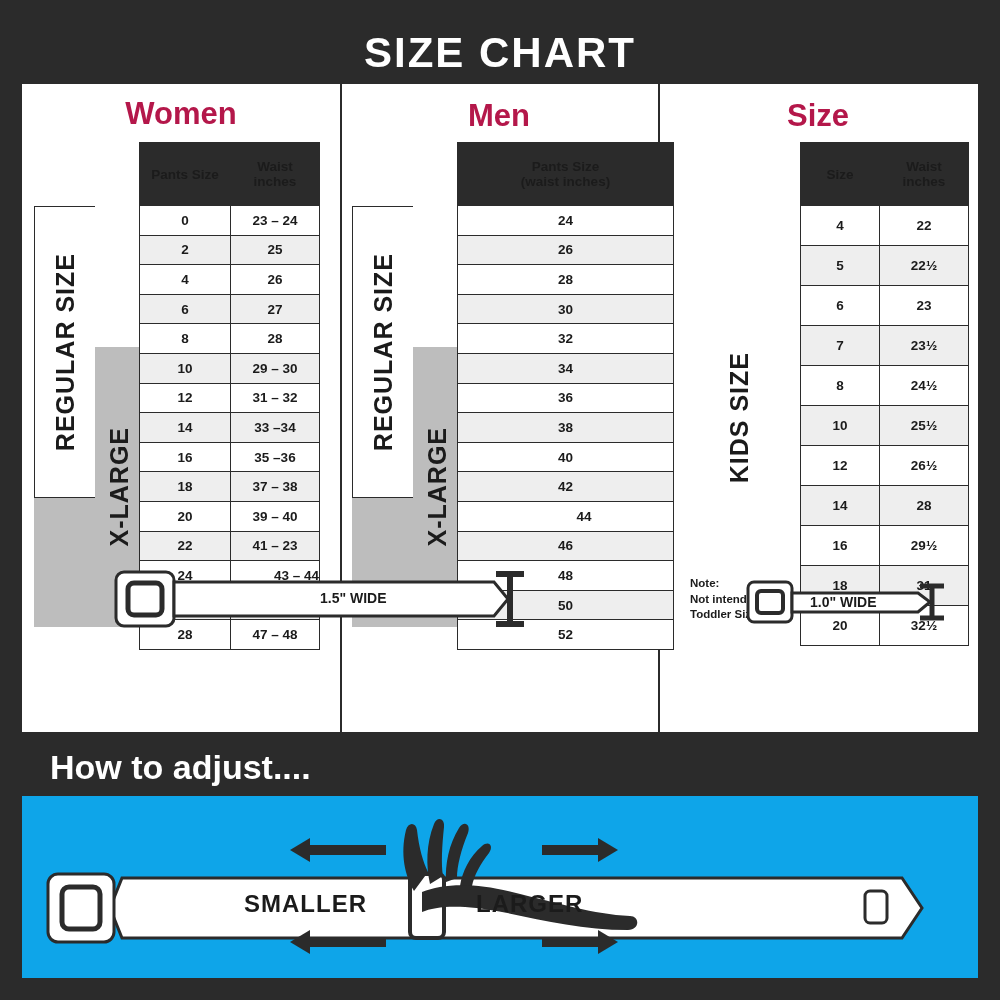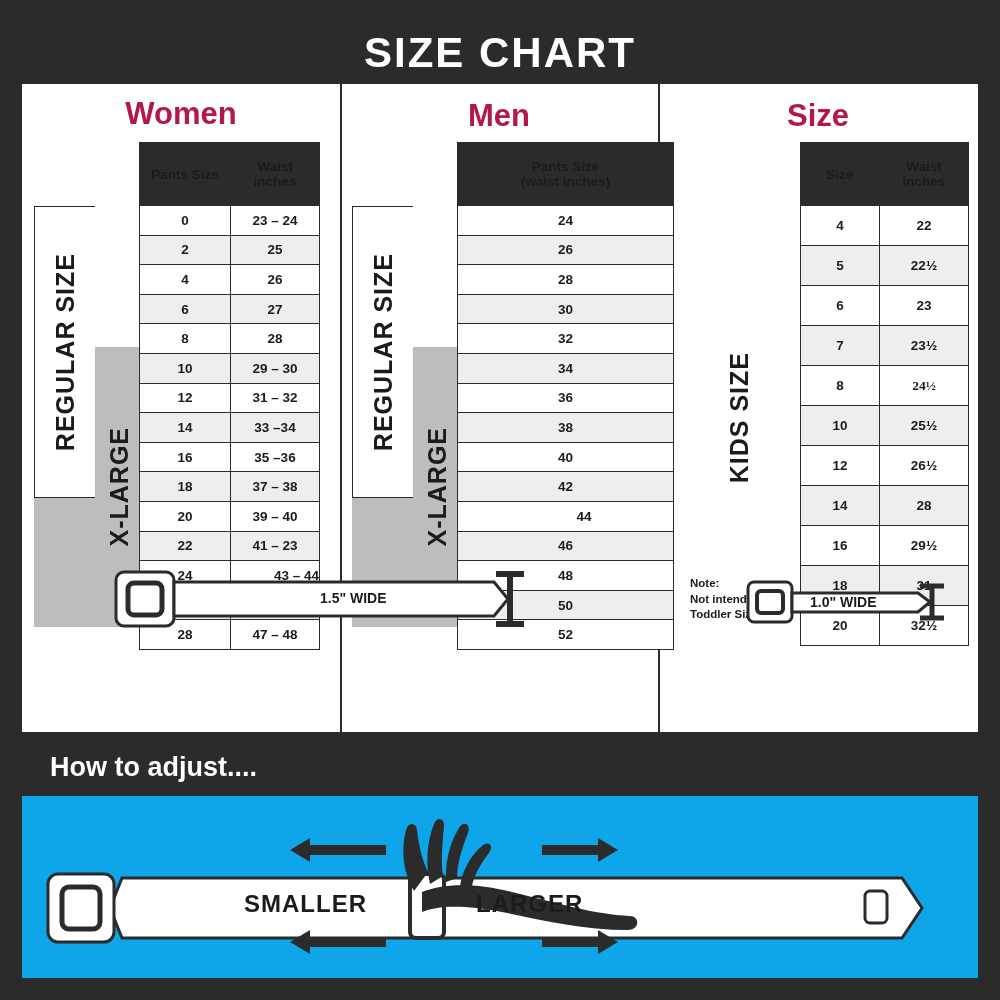--- a/index.html
+++ b/index.html
@@ -72,21 +72,21 @@
     position:absolute;font-size:11.5px;font-weight:bold;color:#1b1b1b;
     line-height:1.35;text-align:left;
   }
 
   
   .adjust-bar{
     position:absolute;left:22px;top:738px;width:956px;height:58px;
     background:#2b2b2b;display:flex;align-items:center;
   }
   .adjust-bar .txt{
-    color:#ffffff;font-size:27px;font-weight:bold;padding-left:28px;
+    color:#ffffff;font-size:34px;font-weight:bold;padding-left:28px;
   }
   .adjust-panel{
     position:absolute;left:22px;top:796px;width:956px;height:182px;
     background:#0ea5e9;
   }
   .adjust-word{
     position:absolute;font-size:24px;font-weight:bold;color:#1b1b1b;
     letter-spacing:1px;
   }
 </style>
@@ -276,21 +276,21 @@
           <tr>
             <td class="row-plain" style="width:78px;height:39px;">6</td>
             <td class="row-plain" style="width:88px;height:39px;">23</td>
           </tr>
           <tr>
             <td class="row-alt" style="width:78px;height:39px;">7</td>
             <td class="row-alt" style="width:88px;height:39px;">23½</td>
           </tr>
           <tr>
             <td class="row-plain" style="width:78px;height:39px;">8</td>
-            <td class="row-plain" style="width:88px;height:39px;font-family:Liberation Serif, serif;">24½</td>
+            <td class="row-plain" style="width:88px;height:39px;">24½</td>
           </tr>
           <tr>
             <td class="row-alt" style="width:78px;height:39px;">10</td>
             <td class="row-alt" style="width:88px;height:39px;">25½</td>
           </tr>
           <tr>
             <td class="row-plain" style="width:78px;height:39px;">12</td>
             <td class="row-plain" style="width:88px;height:39px;">26½</td>
           </tr>
           <tr>

